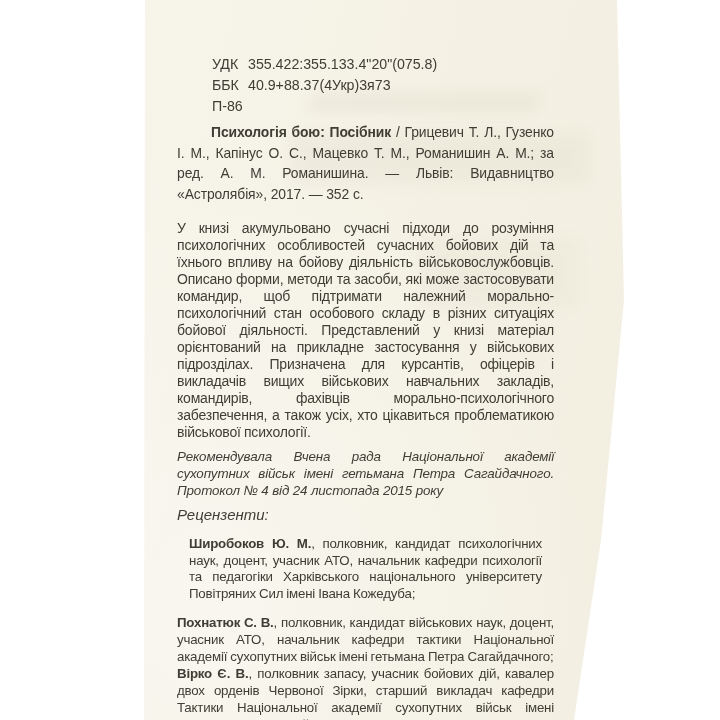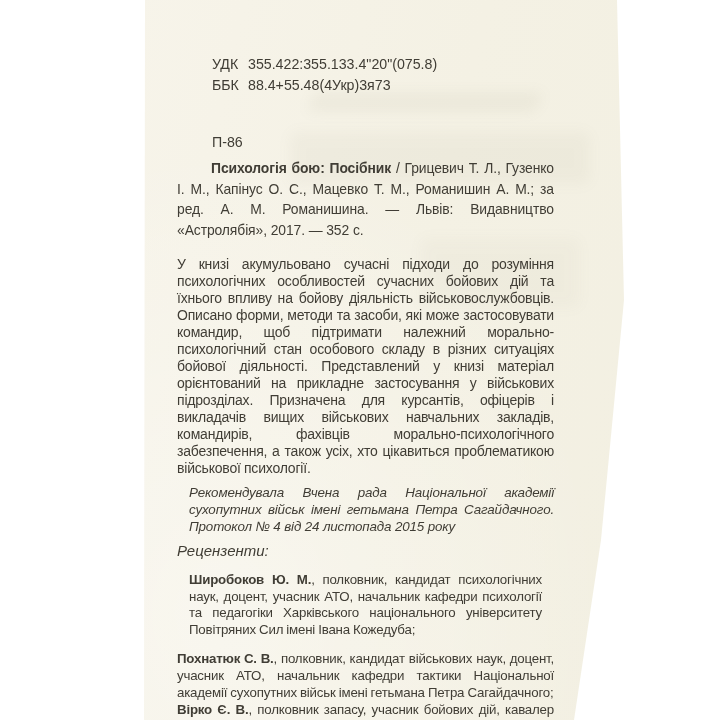--- a/index.html
+++ b/index.html
@@ -39,21 +39,21 @@
 
   .content {
     position: absolute;
     left: 177px; top: 54px;
     width: 377px;
     color: #403d35;
   }
   .meta-block { margin-left: 35px; font-size: 14.2px; line-height: 21px; }
   .meta-row { display: flex; }
   .meta-label { width: 36px; flex: 0 0 36px; }
-  .meta-code { margin-left: 35px; font-size: 14.2px; line-height: 21px; margin-top: 36px; }
+  .meta-code { margin-left: 35px; font-size: 14.2px; line-height: 21px; }
 
   .biblio {
     margin-top: 5px;
     font-size: 13.9px; line-height: 20.5px;
     text-align: justify;
     text-indent: 34px;
     letter-spacing: -0.1px;
   }
   .biblio .t { font-weight: bold; }
 
@@ -102,30 +102,30 @@
 
   <div class="content">
 
     <div class="meta-block">
       <div class="meta-row">
         <span class="meta-label">УДК</span>
         <span class="meta-value">355.422:355.133.4"20"(075.8)</span>
       </div>
       <div class="meta-row">
         <span class="meta-label">ББК</span>
-        <span class="meta-value">88.4+55.48(4Укр)3я73</span>
+        <span class="meta-value">40.9+88.37(4Укр)3я73</span>
       </div>
     </div>
     <div class="meta-code">П-86</div>
 
     <p class="biblio" style="margin:5px 0 16px 0;"><span class="t">Психологія бою: Посібник</span><span> / Грицевич Т. Л., Гузенко І. М., Капінус О. С., Мацевко Т. М., Романишин А. М.; за ред. А. М. Романишина. — Львів: Видавництво «Астролябія», 2017. — 352 с.</span></p>
 
     <p class="annotation" style="margin:8px 0 0 0;">У книзі акумульовано сучасні підходи до розуміння психологічних особливостей сучасних бойових дій та їхнього впливу на бойову діяльність військовослужбовців. Описано форми, методи та засоби, які може застосовувати командир, щоб підтримати належний морально-психологічний стан особового складу в різних ситуаціях бойової діяльності. Представлений у книзі матеріал орієнтований на прикладне застосування у військових підрозділах. Призначена для курсантів, офіцерів і викладачів вищих військових навчальних закладів, командирів, фахівців морально-психологічного забезпечення, а також усіх, хто цікавиться проблематикою військової психології.</p>
 
-    <p class="recommendation" style="margin:8px 0 0 12px;">Рекомендувала Вчена рада Національної академії сухопутних військ імені гетьмана Петра Сагайдачного. Протокол № 4 від 24 листопада 2015 року</p>
+    <p class="recommendation" style="margin:8px 0 0 0;">Рекомендувала Вчена рада Національної академії сухопутних військ імені гетьмана Петра Сагайдачного. Протокол № 4 від 24 листопада 2015 року</p>
 
     <div class="reviewers-label">Рецензенти:</div>
 
     <p class="reviewer" style="margin:12px;"><span class="name">Широбоков Ю. М.</span><span>, полковник, кандидат психологічних наук, доцент, учасник АТО, начальник кафедри психології та педагогіки Харківського національного університету Повітряних Сил імені Івана Кожедуба;</span></p>
     <p class="reviewer" style="margin:0;"><span class="name">Похнатюк С. В.</span><span>, полковник, кандидат військових наук, доцент, учасник АТО, начальник кафедри тактики Національної академії сухопутних військ імені гетьмана Петра Сагайдачного;</span></p>
     <p class="reviewer" style="margin:0;"><span class="name">Вірко Є. В.</span><span>, полковник запасу, учасник бойових дій, кавалер двох орденів Червоної Зірки, старший викладач кафедри Тактики Національної академії сухопутних військ імені гетьмана Петра Сагайдачного.</span></p>
 
     <div class="copyright">
       <div>Мацевко Т. М., Романишин А. М. 2015, 2017</div>
 

